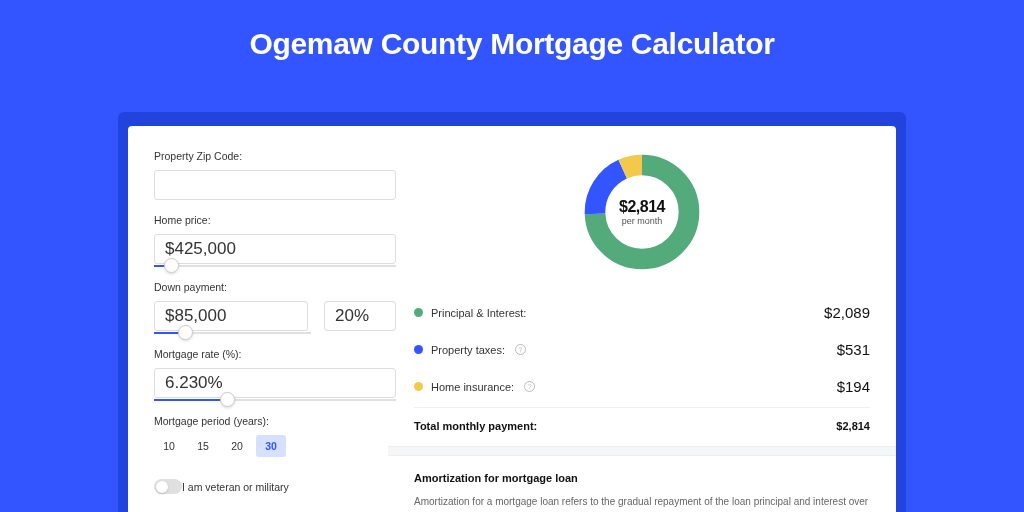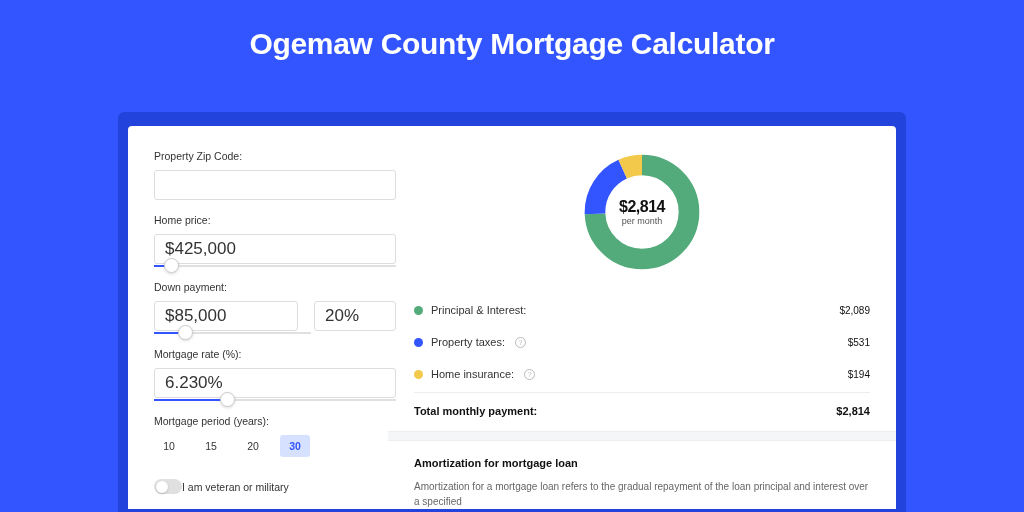--- a/index.html
+++ b/index.html
@@ -10,40 +10,40 @@
     .left-col { width: 242px; flex-shrink: 0; }
     .right-col { flex: 1; }
     .field { margin-bottom: 14px; }
     .field-label { font-size: 10.5px; color: #333; margin-bottom: 8px; display: block; }
     .text-input { width: 100%; height: 30px; border: 1px solid #ddd; border-radius: 3px; padding: 0 10px; font-size: 17px; color: #333; }
     .slider-track { height: 2px; background: #e0e0e0; position: relative; margin-top: 1px; }
     .slider-thumb { width: 15px; height: 15px; background: #fff; border: 1px solid #ccc; border-radius: 50%; position: absolute; top: -7px; box-shadow: 0 1px 3px rgba(0,0,0,0.15); }
     .slider-fill { height: 2px; background: #3355ff; position: absolute; left: 0; top: 0; }
     .dp-row { display: flex; gap: 16px; }
     .dp-amount { flex: 1; }
-    .dp-pct { width: 82px; }
-    .period-row { display: flex; gap: 12px; }
+    .dp-pct { width: 72px; }
+    .period-row { display: flex; gap: 4px; }
     .period-btn { width: 30px; height: 22px; border: none; background: transparent; font-size: 10.5px; color: #333; cursor: pointer; border-radius: 3px; display: flex; align-items: center; justify-content: center; }
     .period-btn.active { background: #d6e0ff; color: #3355ff; font-weight: 600; }
     .toggle-row { display: flex; align-items: center; margin-top: 22px; }
     .toggle { width: 28px; height: 15px; background: #e0e0e0; border-radius: 8px; position: relative; cursor: pointer; }
     .toggle-knob { width: 12px; height: 12px; background: #fff; border-radius: 50%; position: absolute; left: 1.5px; top: 1.5px; box-shadow: 0 1px 2px rgba(0,0,0,0.2); }
     .toggle-label { font-size: 10.5px; color: #333; }
     .breakdown-title { font-size: 11px; font-weight: 700; color: #111; margin-bottom: 14px; }
     .chart-wrap { display: flex; justify-content: center; margin-bottom: 20px; }
     .donut { position: relative; width: 124px; height: 124px; }
     .donut svg { width: 124px; height: 124px; transform: rotate(-90deg); }
     .donut-center { position: absolute; inset: 0; display: flex; flex-direction: column; align-items: center; justify-content: center; }
     .donut-amount { font-size: 16px; font-weight: 800; color: #111; letter-spacing: -0.5px; }
     .donut-per { font-size: 9px; color: #555; }
     .legend-row { display: flex; align-items: center; justify-content: space-between; padding: 10px 0; }
     .legend-left { display: flex; align-items: center; gap: 8px; }
     .legend-dot { width: 9px; height: 9px; border-radius: 50%; flex-shrink: 0; }
     .legend-label { font-size: 11px; color: #333; }
-    .legend-value { font-size: 10px; color: #111; }
+    .legend-value { font-size: 15px; color: #111; }
     .info-icon { width: 11px; height: 11px; border: 1px solid #bbb; border-radius: 50%; display: inline-flex; align-items: center; justify-content: center; font-size: 7px; color: #bbb; margin-left: 2px; }
     .total-row { display: flex; justify-content: space-between; padding: 12px 0 14px; border-top: 1px solid #eee; margin-top: 2px; }
     .total-label { font-size: 11px; font-weight: 700; color: #111; }
     .total-value { font-size: 11px; font-weight: 700; color: #111; }
     .divider { height: 10px; background: #f5f6f8; margin: 0 -26px 16px; border-top: 1px solid #eee; border-bottom: 1px solid #eee; }
     .amort-title { font-size: 11px; font-weight: 700; color: #111; margin-bottom: 10px; }
     .amort-text { font-size: 10px; color: #666; line-height: 1.5; }
   </style>
 </head>
 <body>

